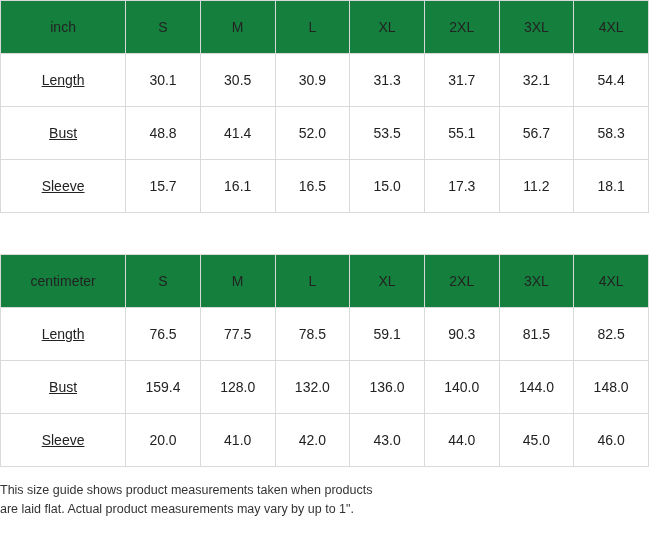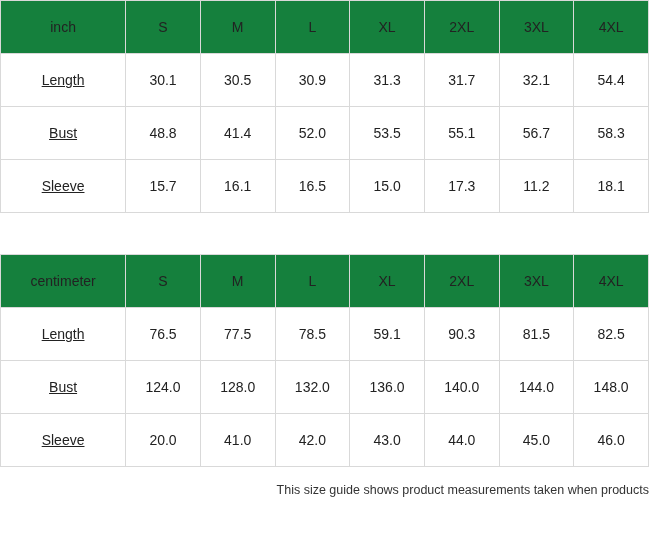--- a/index.html
+++ b/index.html
@@ -51,21 +51,21 @@
   }
   td.label-cell {
     background: #f2f2f2;
     text-decoration: underline;
   }
   .spacer {
     height: 41px;
     background: #ffffff;
   }
   .footnote {
-    text-align: right;
+    text-align: left;
     font-size: 12.5px;
     color: #333333;
     line-height: 1.55;
     padding-top: 14px;
   }
   .footnote div {
     white-space: nowrap;
   }
 </style>
 </head>
@@ -157,21 +157,21 @@
         <td>76.5</td>
         <td>77.5</td>
         <td>78.5</td>
         <td>59.1</td>
         <td>90.3</td>
         <td>81.5</td>
         <td>82.5</td>
       </tr>
       <tr>
         <td class="label-cell">Bust</td>
-        <td>124.0</td>
+        <td>159.4</td>
         <td>128.0</td>
         <td>132.0</td>
         <td>136.0</td>
         <td>140.0</td>
         <td>144.0</td>
         <td>148.0</td>
       </tr>
       <tr>
         <td class="label-cell">Sleeve</td>
         <td>20.0</td>
@@ -180,15 +180,16 @@
         <td>43.0</td>
         <td>44.0</td>
         <td>45.0</td>
         <td>46.0</td>
       </tr>
     </tbody>
   </table>
 
   <div class="footnote">
     <div>This size guide shows product measurements taken when products</div>
+    <div>are laid flat. Actual product measurements may vary by up to 1".</div>
   </div>
 
 </div>
 
 </body></html>

